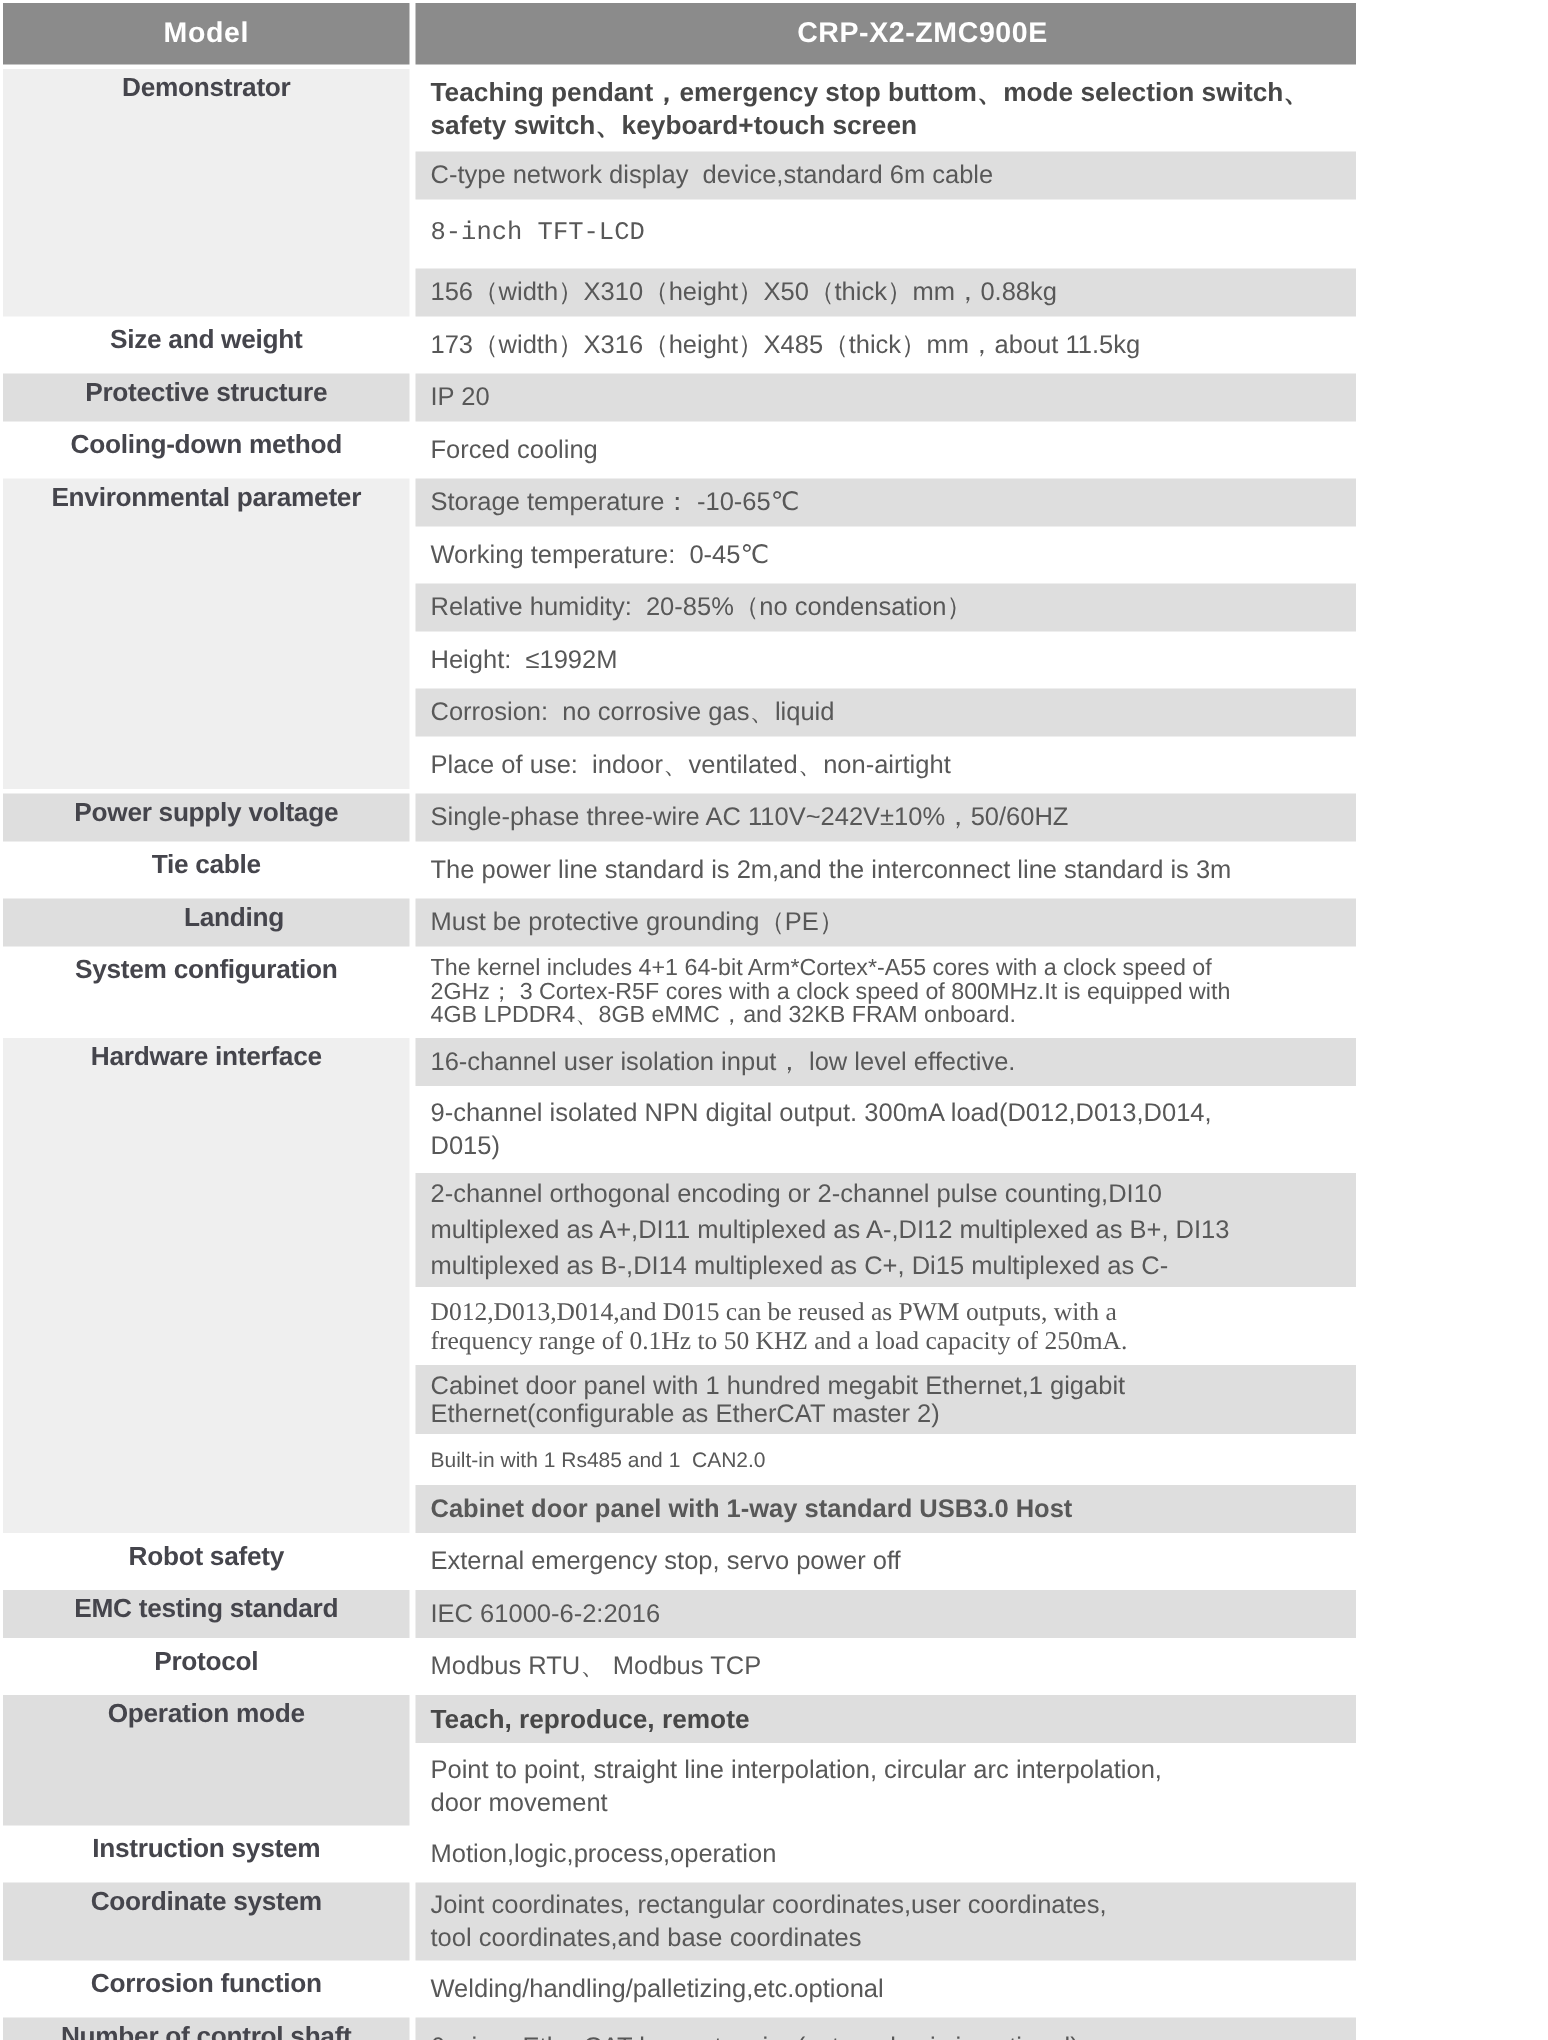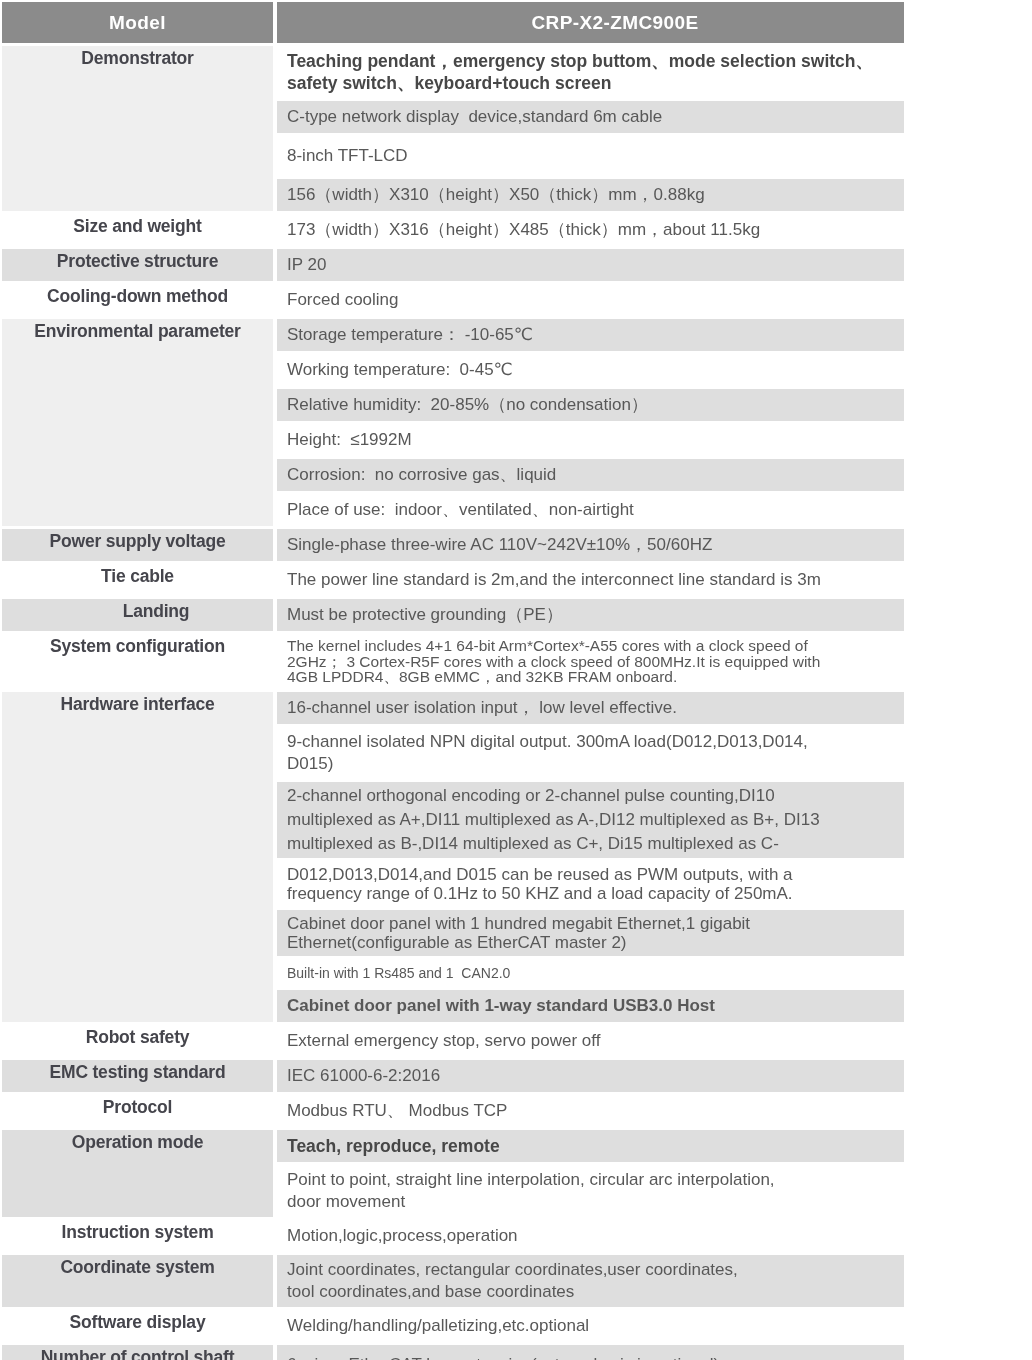--- a/index.html
+++ b/index.html
@@ -83,21 +83,21 @@
   <div class="cell label bg-light" style="grid-area: 2 / 1 / span 4;">
         <span>Demonstrator</span>
       </div>
       <div class="cell value bg-white st-bold" style="grid-area: 2 / 2;">
         <span>Teaching pendant，emergency stop buttom、mode selection switch、
 safety switch、keyboard+touch screen</span>
       </div>
       <div class="cell value bg-gray" style="grid-area: 3 / 2;">
         <span>C-type network display  device,standard 6m cable</span>
       </div>
-      <div class="cell value bg-white st-tall" style="grid-area: 4 / 2;">
+      <div class="cell value bg-white st-tall" style="grid-area: 4 / 2; font-family: Liberation Mono, monospace;">
         <span>8-inch TFT-LCD</span>
       </div>
       <div class="cell value bg-gray" style="grid-area: 5 / 2;">
         <span>156（width）X310（height）X50（thick）mm，0.88kg</span>
       </div>
       <div class="cell label bg-white" style="grid-area: 6 / 1 / span 1;">
         <span>Size and weight</span>
       </div>
       <div class="cell value bg-white" style="grid-area: 6 / 2;">
         <span>173（width）X316（height）X485（thick）mm，about 11.5kg</span>
@@ -169,21 +169,21 @@
       </div>
       <div class="cell value bg-white" style="grid-area: 20 / 2;">
         <span>9-channel isolated NPN digital output. 300mA load(D012,D013,D014,
 D015)</span>
       </div>
       <div class="cell value bg-gray st-spaced" style="grid-area: 21 / 2;">
         <span>2-channel orthogonal encoding or 2-channel pulse counting,DI10
 multiplexed as A+,DI11 multiplexed as A-,DI12 multiplexed as B+, DI13
 multiplexed as B-,DI14 multiplexed as C+, Di15 multiplexed as C-</span>
       </div>
-      <div class="cell value bg-white st-semitight" style="grid-area: 22 / 2;">
+      <div class="cell value bg-white st-semitight" style="grid-area: 22 / 2; font-family: Liberation Serif, serif;">
         <span>D012,D013,D014,and D015 can be reused as PWM outputs, with a
 frequency range of 0.1Hz to 50 KHZ and a load capacity of 250mA.</span>
       </div>
       <div class="cell value bg-gray st-semitight" style="grid-area: 23 / 2;">
         <span>Cabinet door panel with 1 hundred megabit Ethernet,1 gigabit
 Ethernet(configurable as EtherCAT master 2)</span>
       </div>
       <div class="cell value bg-white st-small" style="grid-area: 24 / 2;">
         <span>Built-in with 1 Rs485 and 1  CAN2.0</span>
       </div>
@@ -225,21 +225,21 @@
         <span>Motion,logic,process,operation</span>
       </div>
       <div class="cell label bg-gray" style="grid-area: 32 / 1 / span 1;">
         <span>Coordinate system</span>
       </div>
       <div class="cell value bg-gray" style="grid-area: 32 / 2;">
         <span>Joint coordinates, rectangular coordinates,user coordinates,
 tool coordinates,and base coordinates</span>
       </div>
       <div class="cell label bg-white" style="grid-area: 33 / 1 / span 1;">
-        <span>Software display</span>
+        <span>Corrosion function</span>
       </div>
       <div class="cell value bg-white" style="grid-area: 33 / 2;">
         <span>Welding/handling/palletizing,etc.optional</span>
       </div>
       <div class="cell label bg-gray" style="grid-area: 34 / 1 / span 1;">
         <span>Number of control shaft</span>
       </div>
       <div class="cell value bg-gray st-tall" style="grid-area: 34 / 2;">
         <span>6axis， EtherCAT bus extension(external axis is optional)</span>
       </div>

